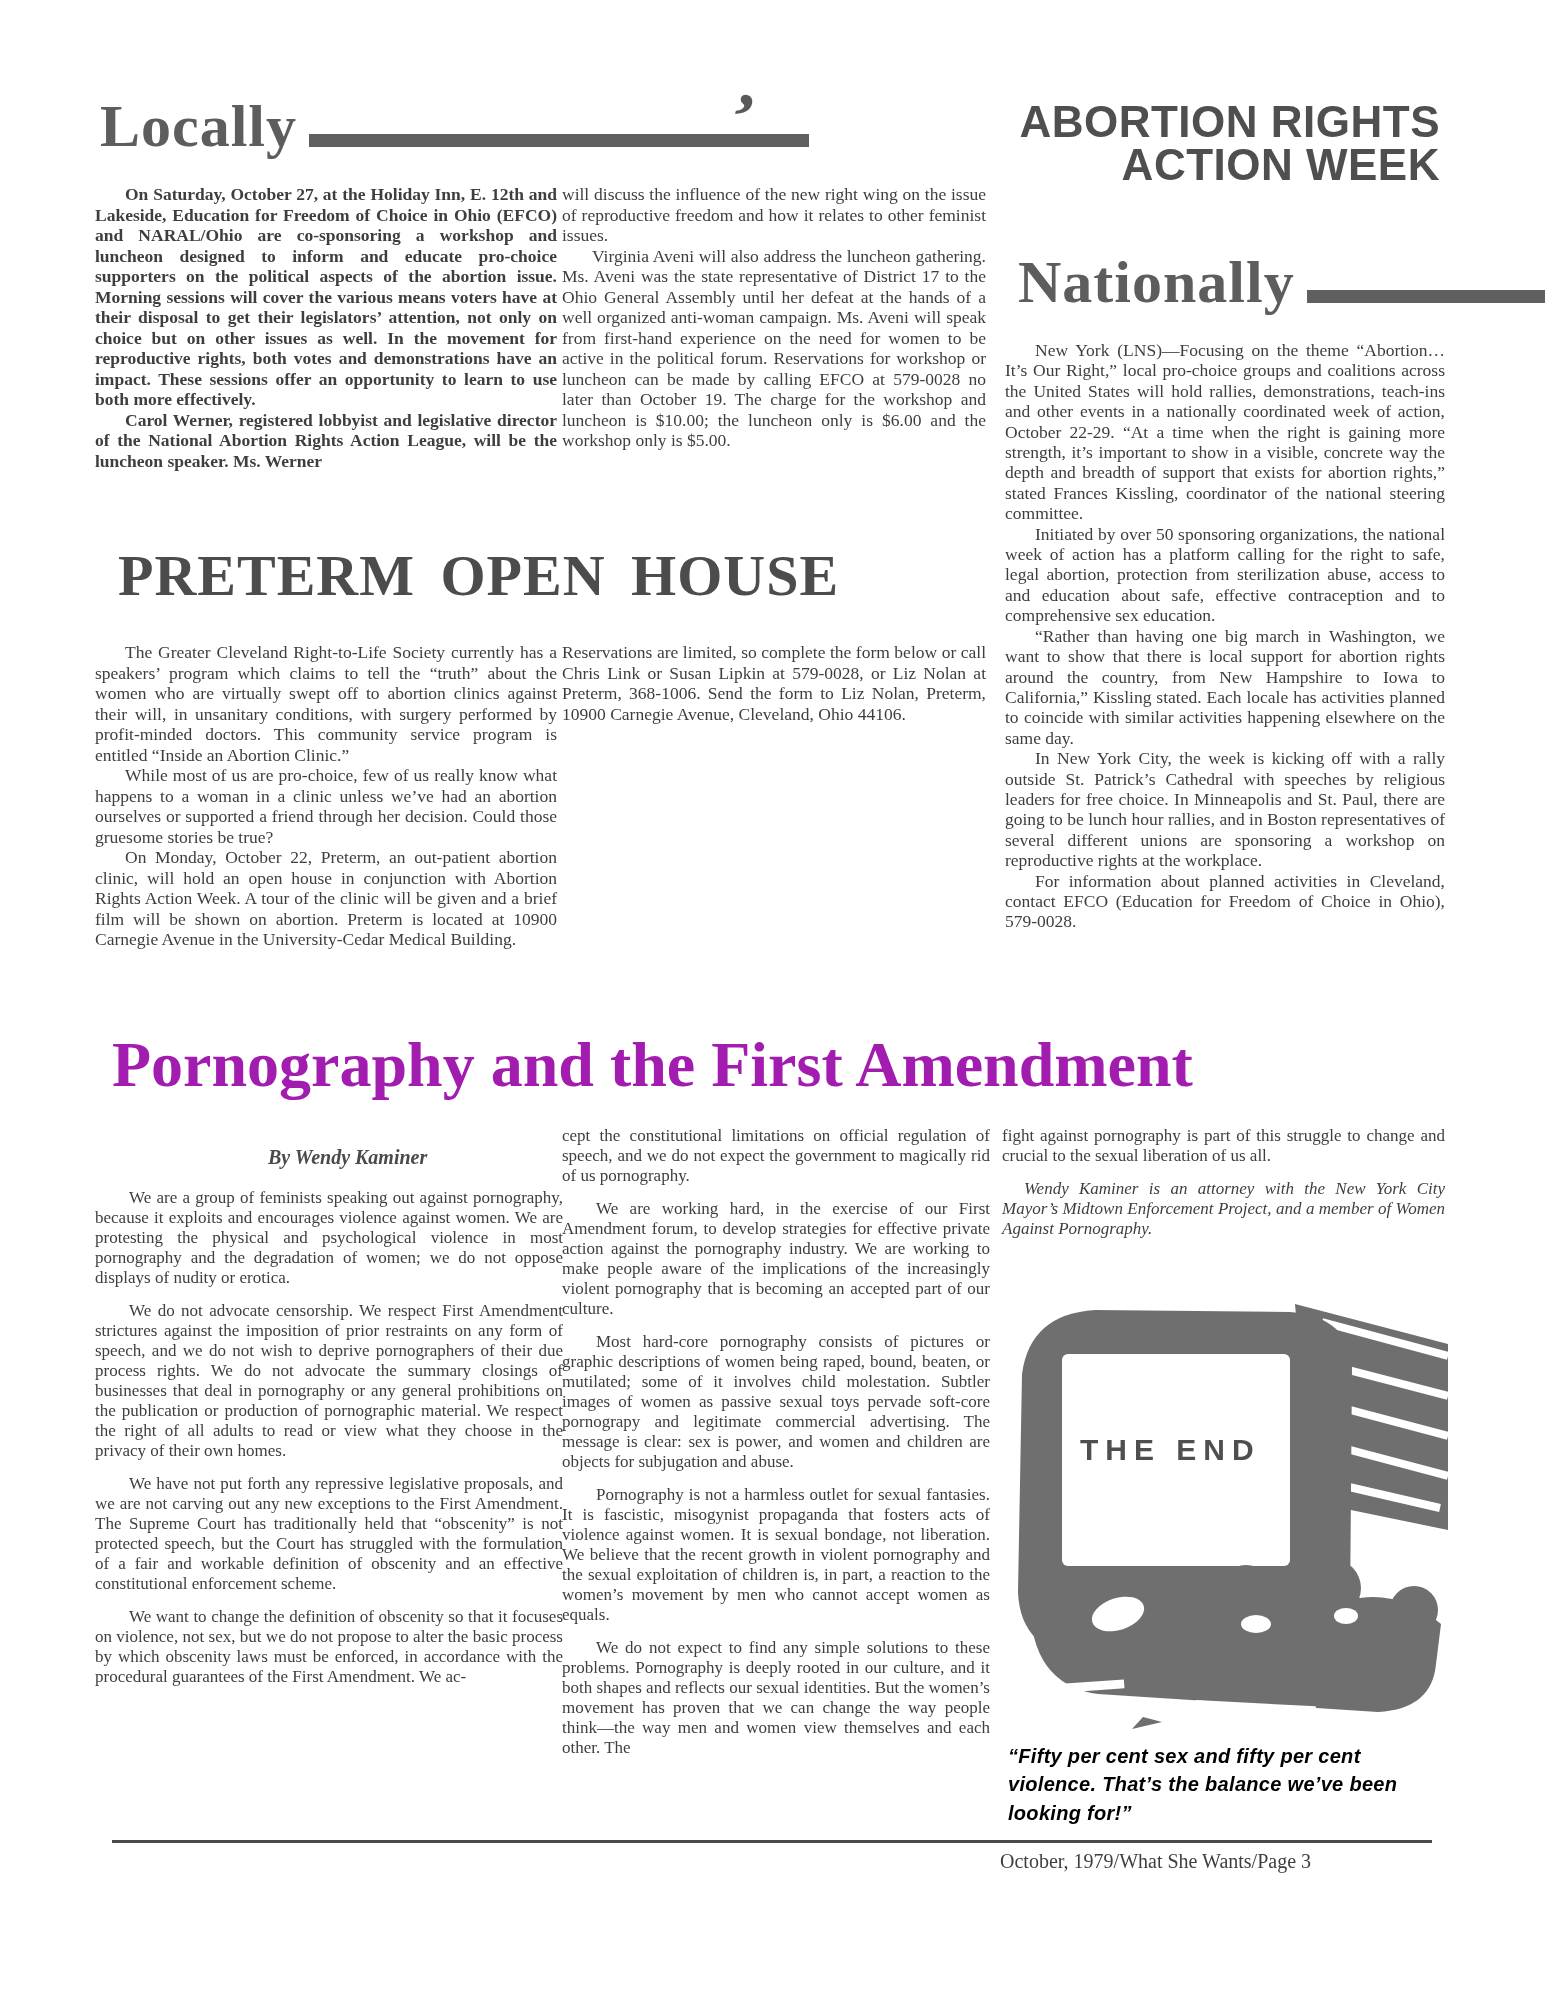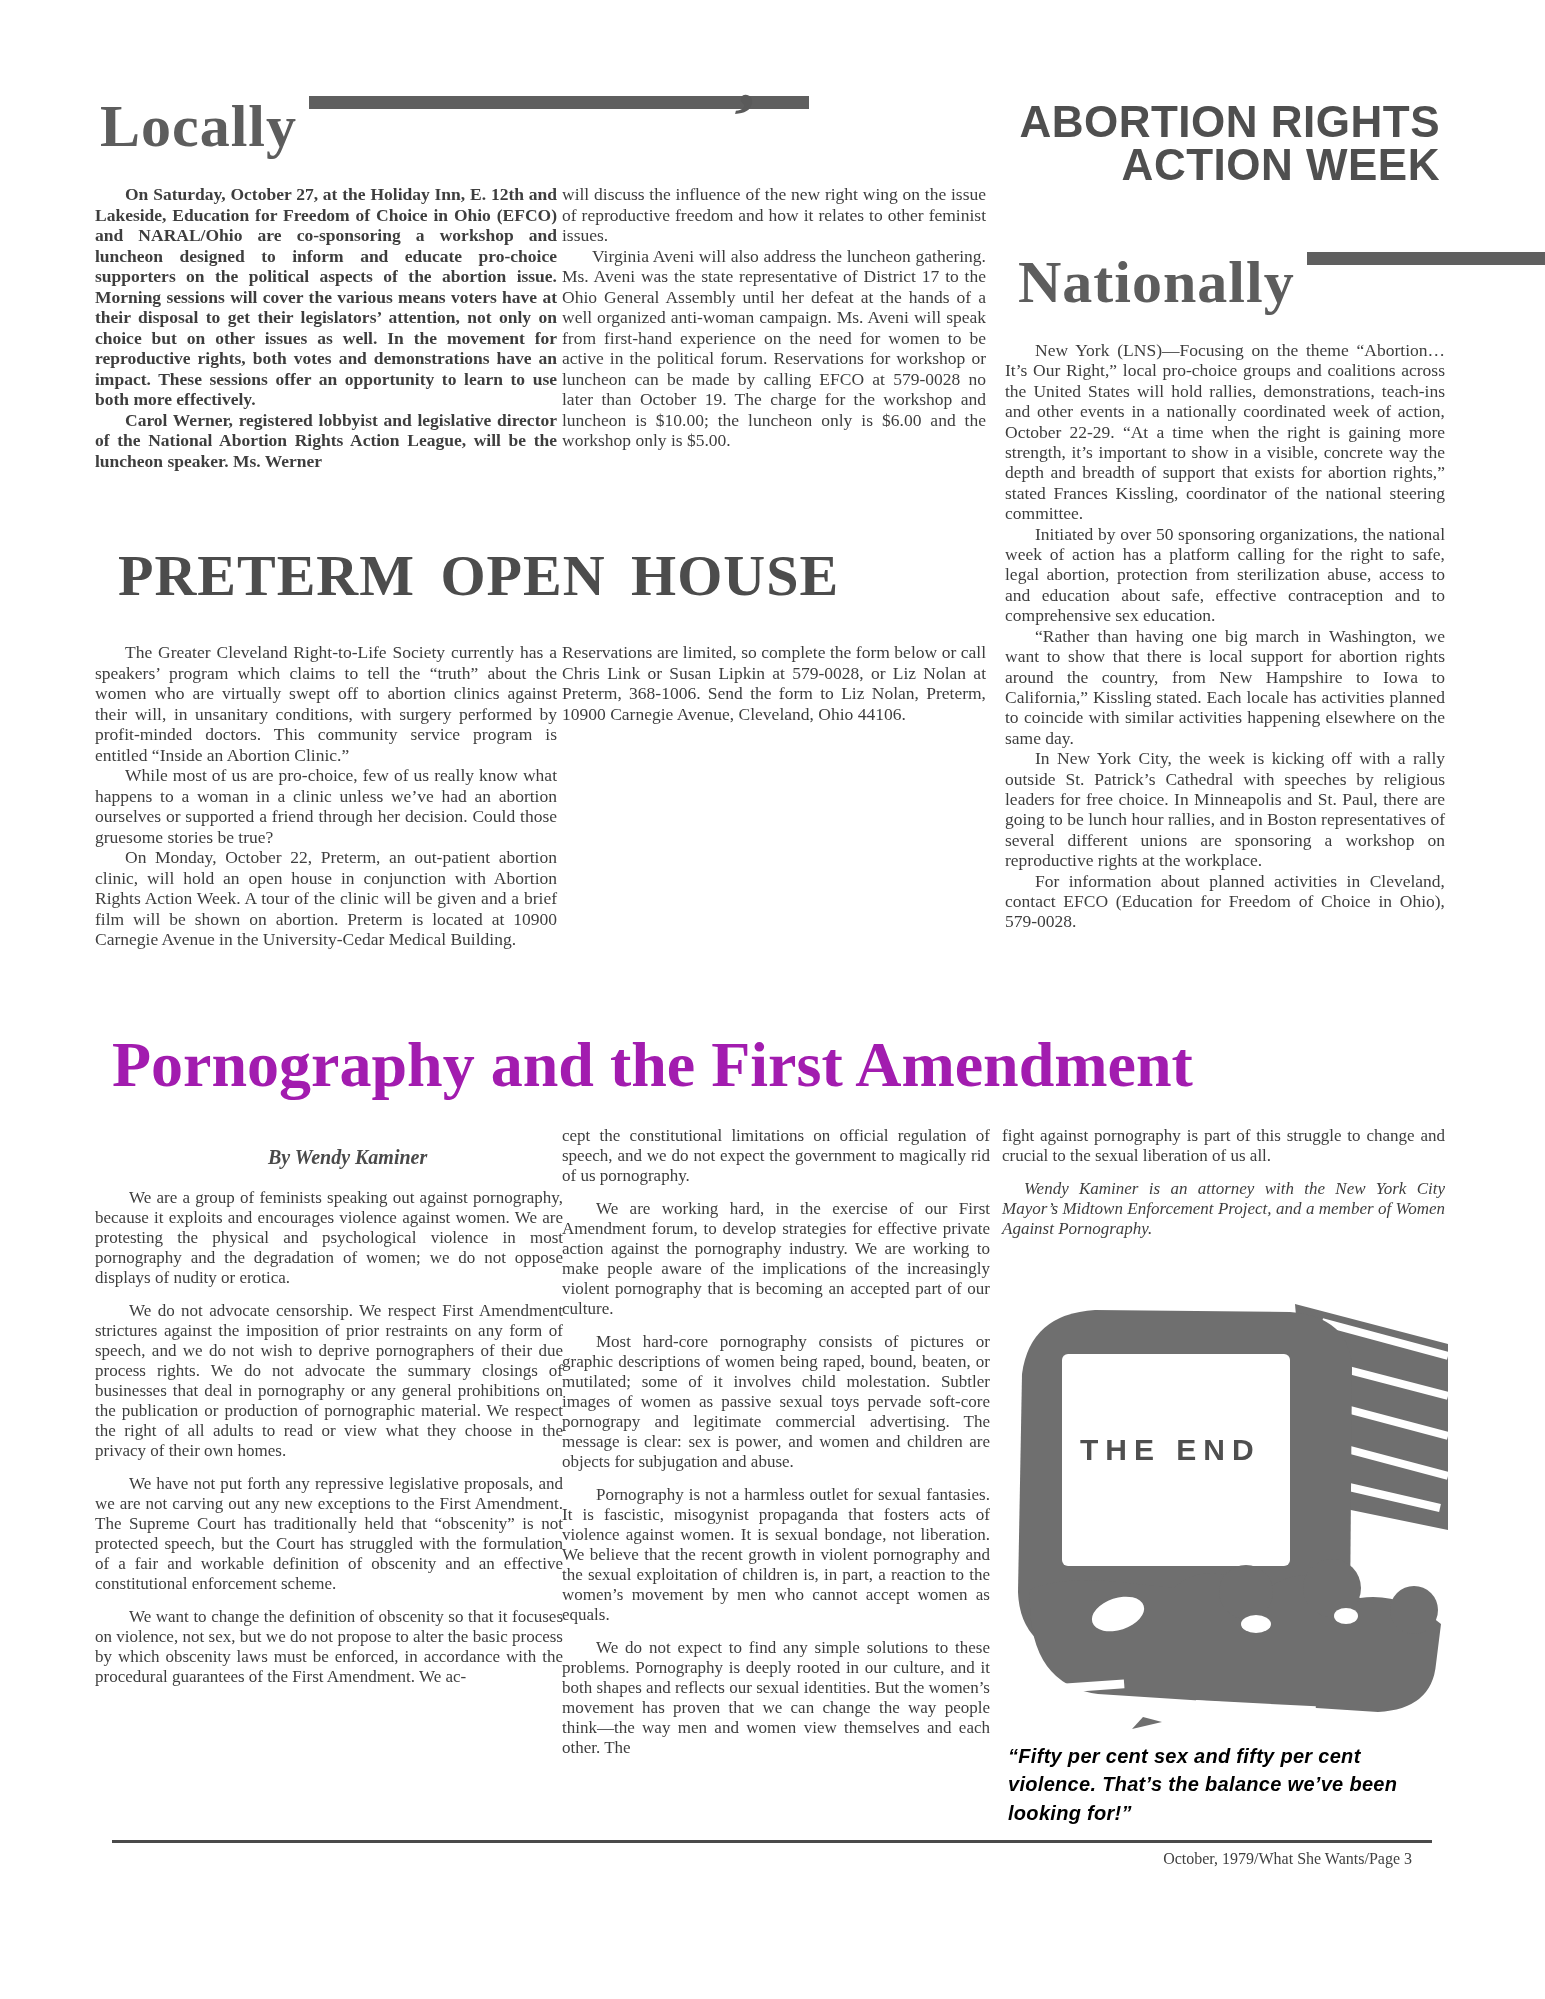--- a/index.html
+++ b/index.html
@@ -3,21 +3,21 @@
 <meta charset="utf-8">
 <style>
   html,body{margin:0;padding:0;background:#e8e8e8;}
   .page{
     position:relative;width:1545px;height:1999px;margin:0 auto;
     background:#ffffff;overflow:hidden;
     font-family:"Liberation Serif",serif;color:#3e3e3e;
   }
   .abs{position:absolute;}
   
-  .sec-head{display:flex;align-items:flex-start;gap:12px;color:#5d5d5d;}
+  .sec-head{display:flex;align-items:flex-end;gap:12px;color:#5d5d5d;}
   .sec-head .word{font-weight:bold;font-size:60px;line-height:1;letter-spacing:1px;}
   .sec-head .bar{display:inline-block;background:#5f5f5f;height:13px;margin-bottom:9px;}
   .tick{position:absolute;font-size:70px;font-weight:bold;color:#5a5a5a;transform:rotate(14deg);line-height:0.4;}
   .display-head{
     font-family:"Liberation Sans",sans-serif;font-weight:bold;
     font-size:44px;line-height:43px;letter-spacing:0.5px;color:#4f4f4f;text-align:right;
   }
   .preterm-head{
     font-weight:bold;font-size:58px;letter-spacing:1px;
     word-spacing:10px;color:#4c4c4c;white-space:nowrap;
@@ -46,21 +46,21 @@
   .blank{
     display:inline-block;border-bottom:2px solid #4e4e4e;height:1em;
     margin-left:10px;vertical-align:bottom;
   }
   
   .cartoon-caption{
     font-family:"Liberation Sans",sans-serif;font-style:italic;font-weight:bold;
     font-size:20px;line-height:1.42;color:#000000;letter-spacing:0.3px;
   }
   .footer-rule{background:#4a4a4a;height:3px;}
-  .footer-text{font-size:16px;color:#3f3f3f;text-align:right;}
+  .footer-text{font-size:20px;color:#3f3f3f;text-align:left;}
 </style>
 </head>
 <body>
 
 <div class="page">
 
   <div class="abs sec-head" style="left:100px;top:96px;">
     <span class="word">Locally</span>
     <span class="bar" style="width:500px;"></span>
     <span class="tick" style="left:630px;top:8px;">’</span>

